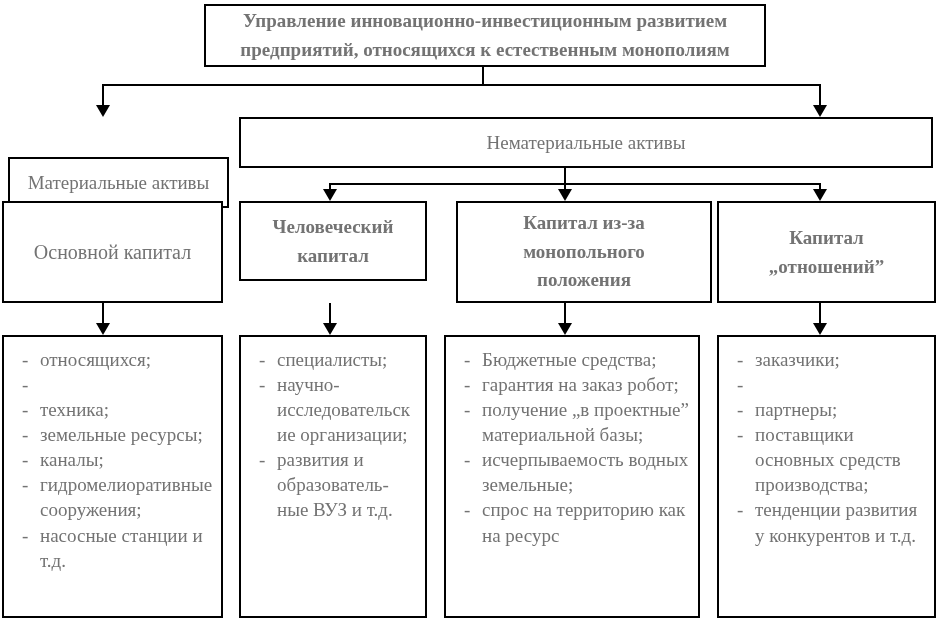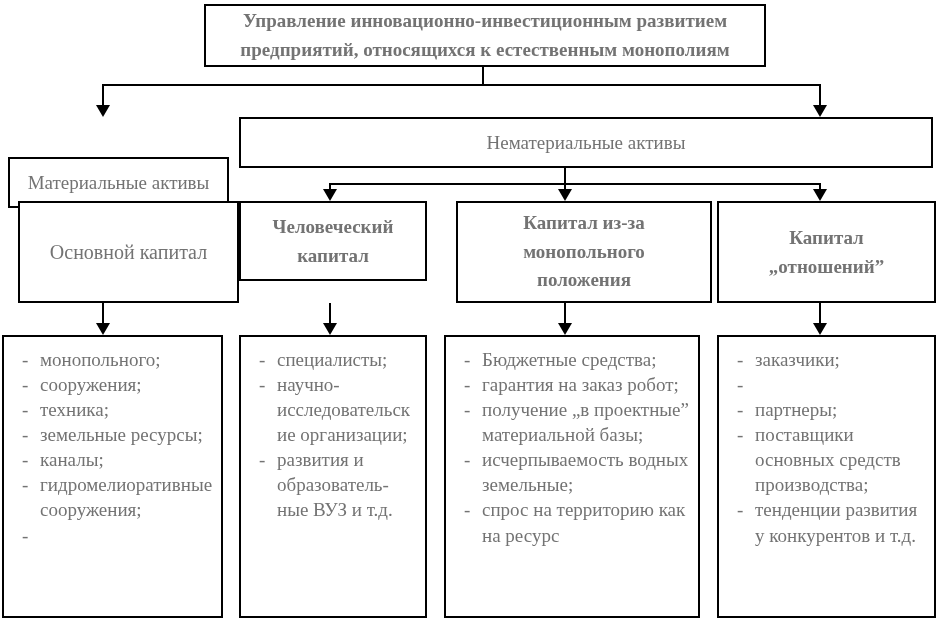--- a/index.html
+++ b/index.html
@@ -18,21 +18,21 @@
     box-sizing:border-box;
     display:flex;
     align-items:center;
     justify-content:center;
     text-align:center;
   }
   .node .label{display:block;}
   #box-root{left:204px;top:4px;width:562px;height:63px;font-size:19px;font-weight:bold;line-height:1.5;padding:0 14px;}
   #box-material{left:8px;top:117px;width:221px;height:51px;font-size:19px;margin-top:40px;}
   #box-intangible{left:239px;top:117px;width:694px;height:51px;font-size:19px;justify-content:center;}
-  #box-fixed{left:18px;top:201px;width:221px;height:102px;font-size:20px;}
+  #box-fixed{left:2px;top:201px;width:221px;height:102px;font-size:20px;}
   #box-human{left:239px;top:201px;width:188px;height:80px;font-size:19px;font-weight:bold;line-height:1.55;}
   #box-human .label{max-width:135px;}
   #box-monopoly{left:444px;top:201px;width:256px;height:102px;font-size:19px;font-weight:bold;line-height:1.5;margin-left:12px;}
   #box-monopoly .label{max-width:165px;}
   #box-relations{left:717px;top:201px;width:219px;height:102px;font-size:19px;font-weight:bold;line-height:1.55;}
   #box-relations .label{max-width:125px;}
   #box-human,#box-monopoly,#box-relations{align-items:center;}
 
   .listbox{
     position:absolute;
@@ -119,44 +119,44 @@
     <span class="label">Капитал из-за монопольного положения</span>
   </div>
 
   <div id="box-relations" class="node">
     <span class="label">Капитал „отношений”</span>
   </div>
 
   <div id="list-fixed" class="listbox">
       <div class="li">
         <span class="marker">-</span>
-        <span class="txt">монопольного;</span>
-      </div>
-      <div class="li">
-        <span class="marker">-</span>
-        <span class="txt">сооружения;</span>
+        <span class="txt">относящихся;</span>
+      </div>
+      <div class="li">
+        <span class="marker">-</span>
       </div>
       <div class="li">
         <span class="marker">-</span>
         <span class="txt">техника;</span>
       </div>
       <div class="li">
         <span class="marker">-</span>
         <span class="txt">земельные ресурсы;</span>
       </div>
       <div class="li">
         <span class="marker">-</span>
         <span class="txt">каналы;</span>
       </div>
       <div class="li">
         <span class="marker">-</span>
         <span class="txt">гидромелиоративные сооружения;</span>
       </div>
       <div class="li">
         <span class="marker">-</span>
+        <span class="txt">насосные станции и т.д.</span>
       </div>
     </div>
 
   <div id="list-human" class="listbox">
       <div class="li">
         <span class="marker">-</span>
         <span class="txt">специалисты;</span>
       </div>
       <div class="li">
         <span class="marker">-</span>

